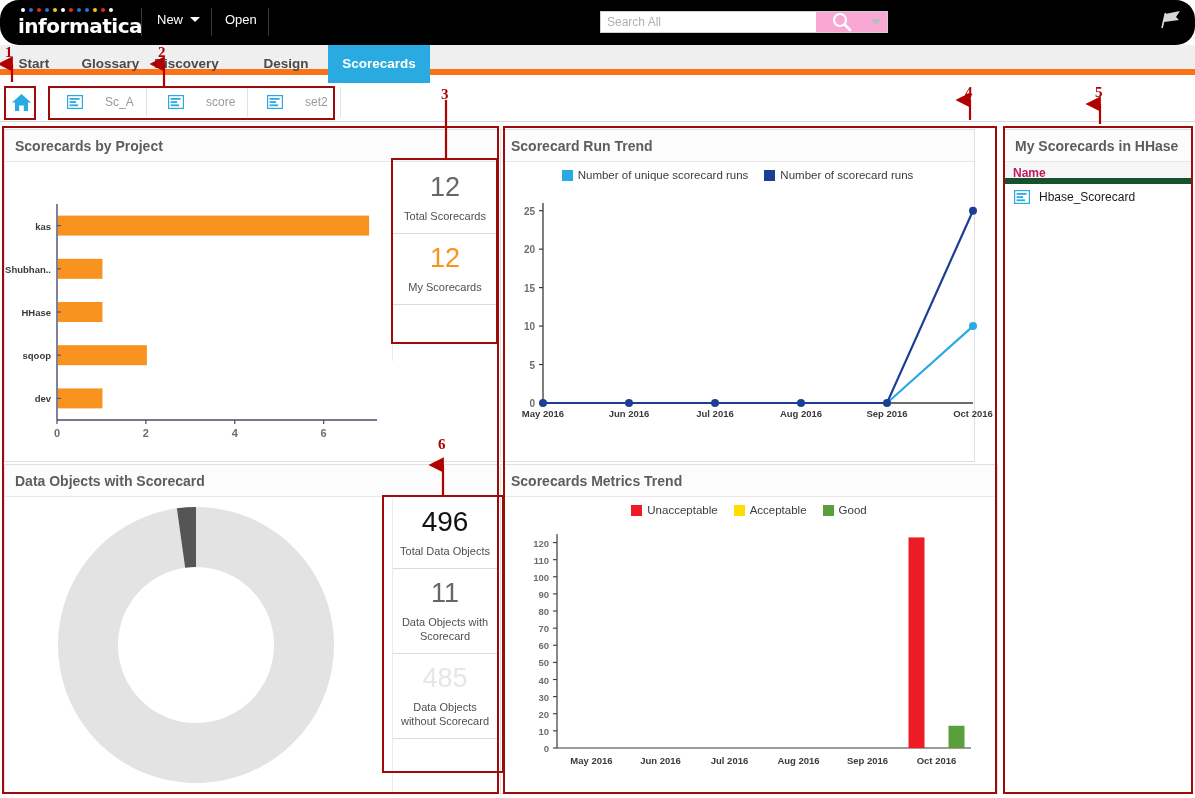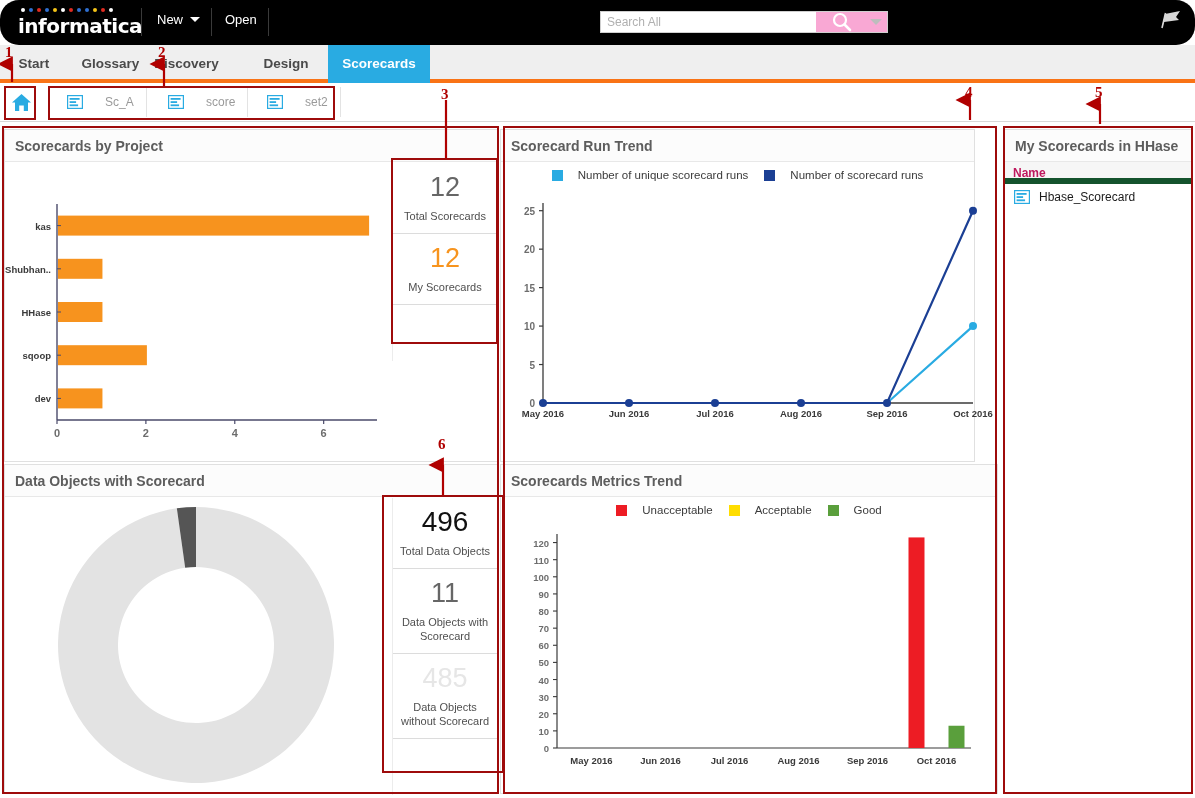--- a/index.html
+++ b/index.html
@@ -46,22 +46,22 @@
   .search-caret {
     position: absolute; right: 5px; top: 7px; width: 0; height: 0;
     border-left: 6px solid transparent; border-right: 6px solid transparent;
     border-top: 6px solid #bdbdbd;
   }
   .search-btn { position: absolute; left: 831px; top: 11px; width: 22px; height: 22px; cursor: pointer; }
   .flag-icon { position: absolute; right: 12px; top: 8px; width: 26px; height: 22px; cursor: pointer; }
 
   
   .navbar {
-    position: absolute; left: 0; top: 45px; width: 1195px; height: 38px;
-    background: #efefef; border-bottom: 4px solid #f97316;
+    position: absolute; left: 0; top: 45px; width: 1195px; height: 30px;
+    background: #efefef; border-bottom: 6px solid #f97316;
   }
   .nav-tab {
     position: absolute; top: 0; height: 38px; line-height: 38px;
     font-size: 13.5px; font-weight: bold; color: #4a4a4a; text-align: center;
     cursor: pointer;
   }
   .nav-tab.active { background: #29abe2; color: #ffffff; }
 
   
   .subbar {
@@ -98,21 +98,21 @@
   }
   .kpi-cell { border-bottom: 1px solid #dcdcdc; padding: 9px 4px 10px 4px; text-align: center; }
   .kpi-num { font-size: 27px; line-height: 30px; font-weight: normal; color: #666; }
   .kpi-num.orange { color: #f7941e; }
   .kpi-num.black { color: #111; font-size: 28px; }
   .kpi-num.faded { color: #e6e6e6; }
   .kpi-label { font-size: 11px; color: #4f4f4f; line-height: 14px; margin-top: 7px; }
 
   
   .legend { display: flex; justify-content: center; gap: 16px; padding-top: 7px; }
-  .legend-item { display: flex; align-items: center; gap: 15px; font-size: 11.5px; color: #3b3b3b; }
+  .legend-item { display: flex; align-items: center; gap: 5px; font-size: 11.5px; color: #3b3b3b; }
   .legend-swatch { width: 11px; height: 11px; display: block; }
 
   
   .list-head {
     height: 22px; line-height: 22px; padding-left: 8px; font-size: 12px;
     font-weight: bold; color: #be185d; background: #f6f6f6; border-bottom: 6px solid #14532d;
   }
   .list-row {
     height: 26px; display: flex; align-items: center; gap: 9px;
     padding-left: 9px; font-size: 12px; color: #1a1a1a; cursor: pointer;

